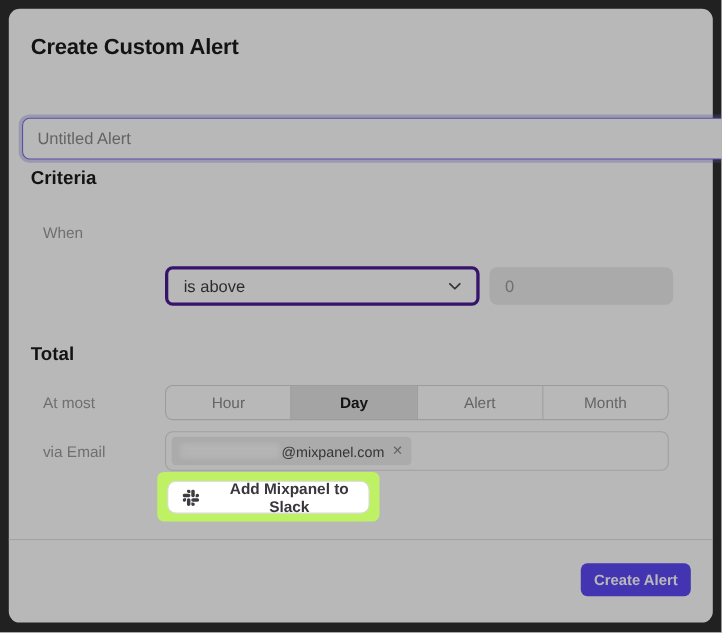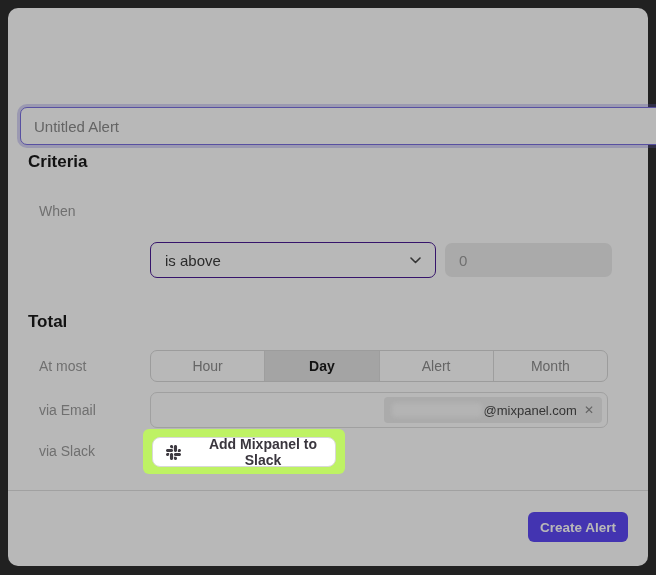--- a/index.html
+++ b/index.html
@@ -56,21 +56,21 @@
     width: 458px; height: 38px;
     border: 1px solid #e2e2e2; border-radius: 7px;
     padding: 0 13px;
     font-family: inherit; font-size: 15px; color: #555;
     background: #fff; outline: none;
   }
   .metric-input::placeholder { color: #8e8e8e; opacity: 1; }
   .operator-select {
     position: absolute; left: 142px; top: 234px;
     width: 286px; height: 36px;
-    border: 1px solid #4c1d95; border-radius: 7px;
+    border: 3px solid #4c1d95; border-radius: 7px;
     background: #fff;
     display: flex; align-items: center;
     padding: 0 14px;
     font-size: 15px; font-weight: 500; color: #3c3c3c;
     cursor: pointer;
   }
   .operator-select .chevron { margin-left: auto; display: flex; }
   .threshold-input {
     position: absolute; left: 437px; top: 235px;
     width: 167px; height: 34px;
@@ -98,21 +98,20 @@
     background: #e4e4e4; color: #1b1b1b; font-weight: 700;
   }
   .email-box {
     position: absolute; left: 142px; top: 384px;
     width: 458px; height: 36px;
     border: 1px solid #dedede; border-radius: 7px;
     background: #fff;
     display: flex; align-items: center;
     padding: 0 5px;
     cursor: text;
-    justify-content: flex-end;
   }
   .email-chip {
     display: flex; align-items: center;
     height: 26px;
     background: #ededed; border-radius: 4px;
     padding: 0 8px;
   }
   .email-redacted {
     width: 90px; height: 14px;
     background: #fafafa; border-radius: 3px;
@@ -167,20 +166,21 @@
   }
   .slack-icon { display: flex; flex: 0 0 auto; }
 </style>
 </head>
 <body>
 
 <div class="stage">
 
   <div class="modal">
 
+    <div class="page-title">Create Custom Alert</div>
 
     <input class="name-input" type="text" placeholder="Untitled Alert" style="">
 
     <div class="section-heading heading-criteria">Criteria</div>
 
     <div class="row-label label-when">When</div>
 
 
     <div class="operator-select">
       <span>is above</span>
@@ -207,21 +207,20 @@
     <div class="row-label label-email">via Email</div>
 
     <div class="email-box">
       <div class="email-chip">
         <span class="email-redacted"></span>
         <span class="email-domain">@mixpanel.com</span>
         <span class="email-remove">✕</span>
       </div>
     </div>
 
-    <div class="row-label label-slack">via Slack</div>
 
     <div class="divider"></div>
 
 
     <button class="create-button">Create Alert</button>
 
   </div>
 
   <div class="dim-overlay"></div>
 

